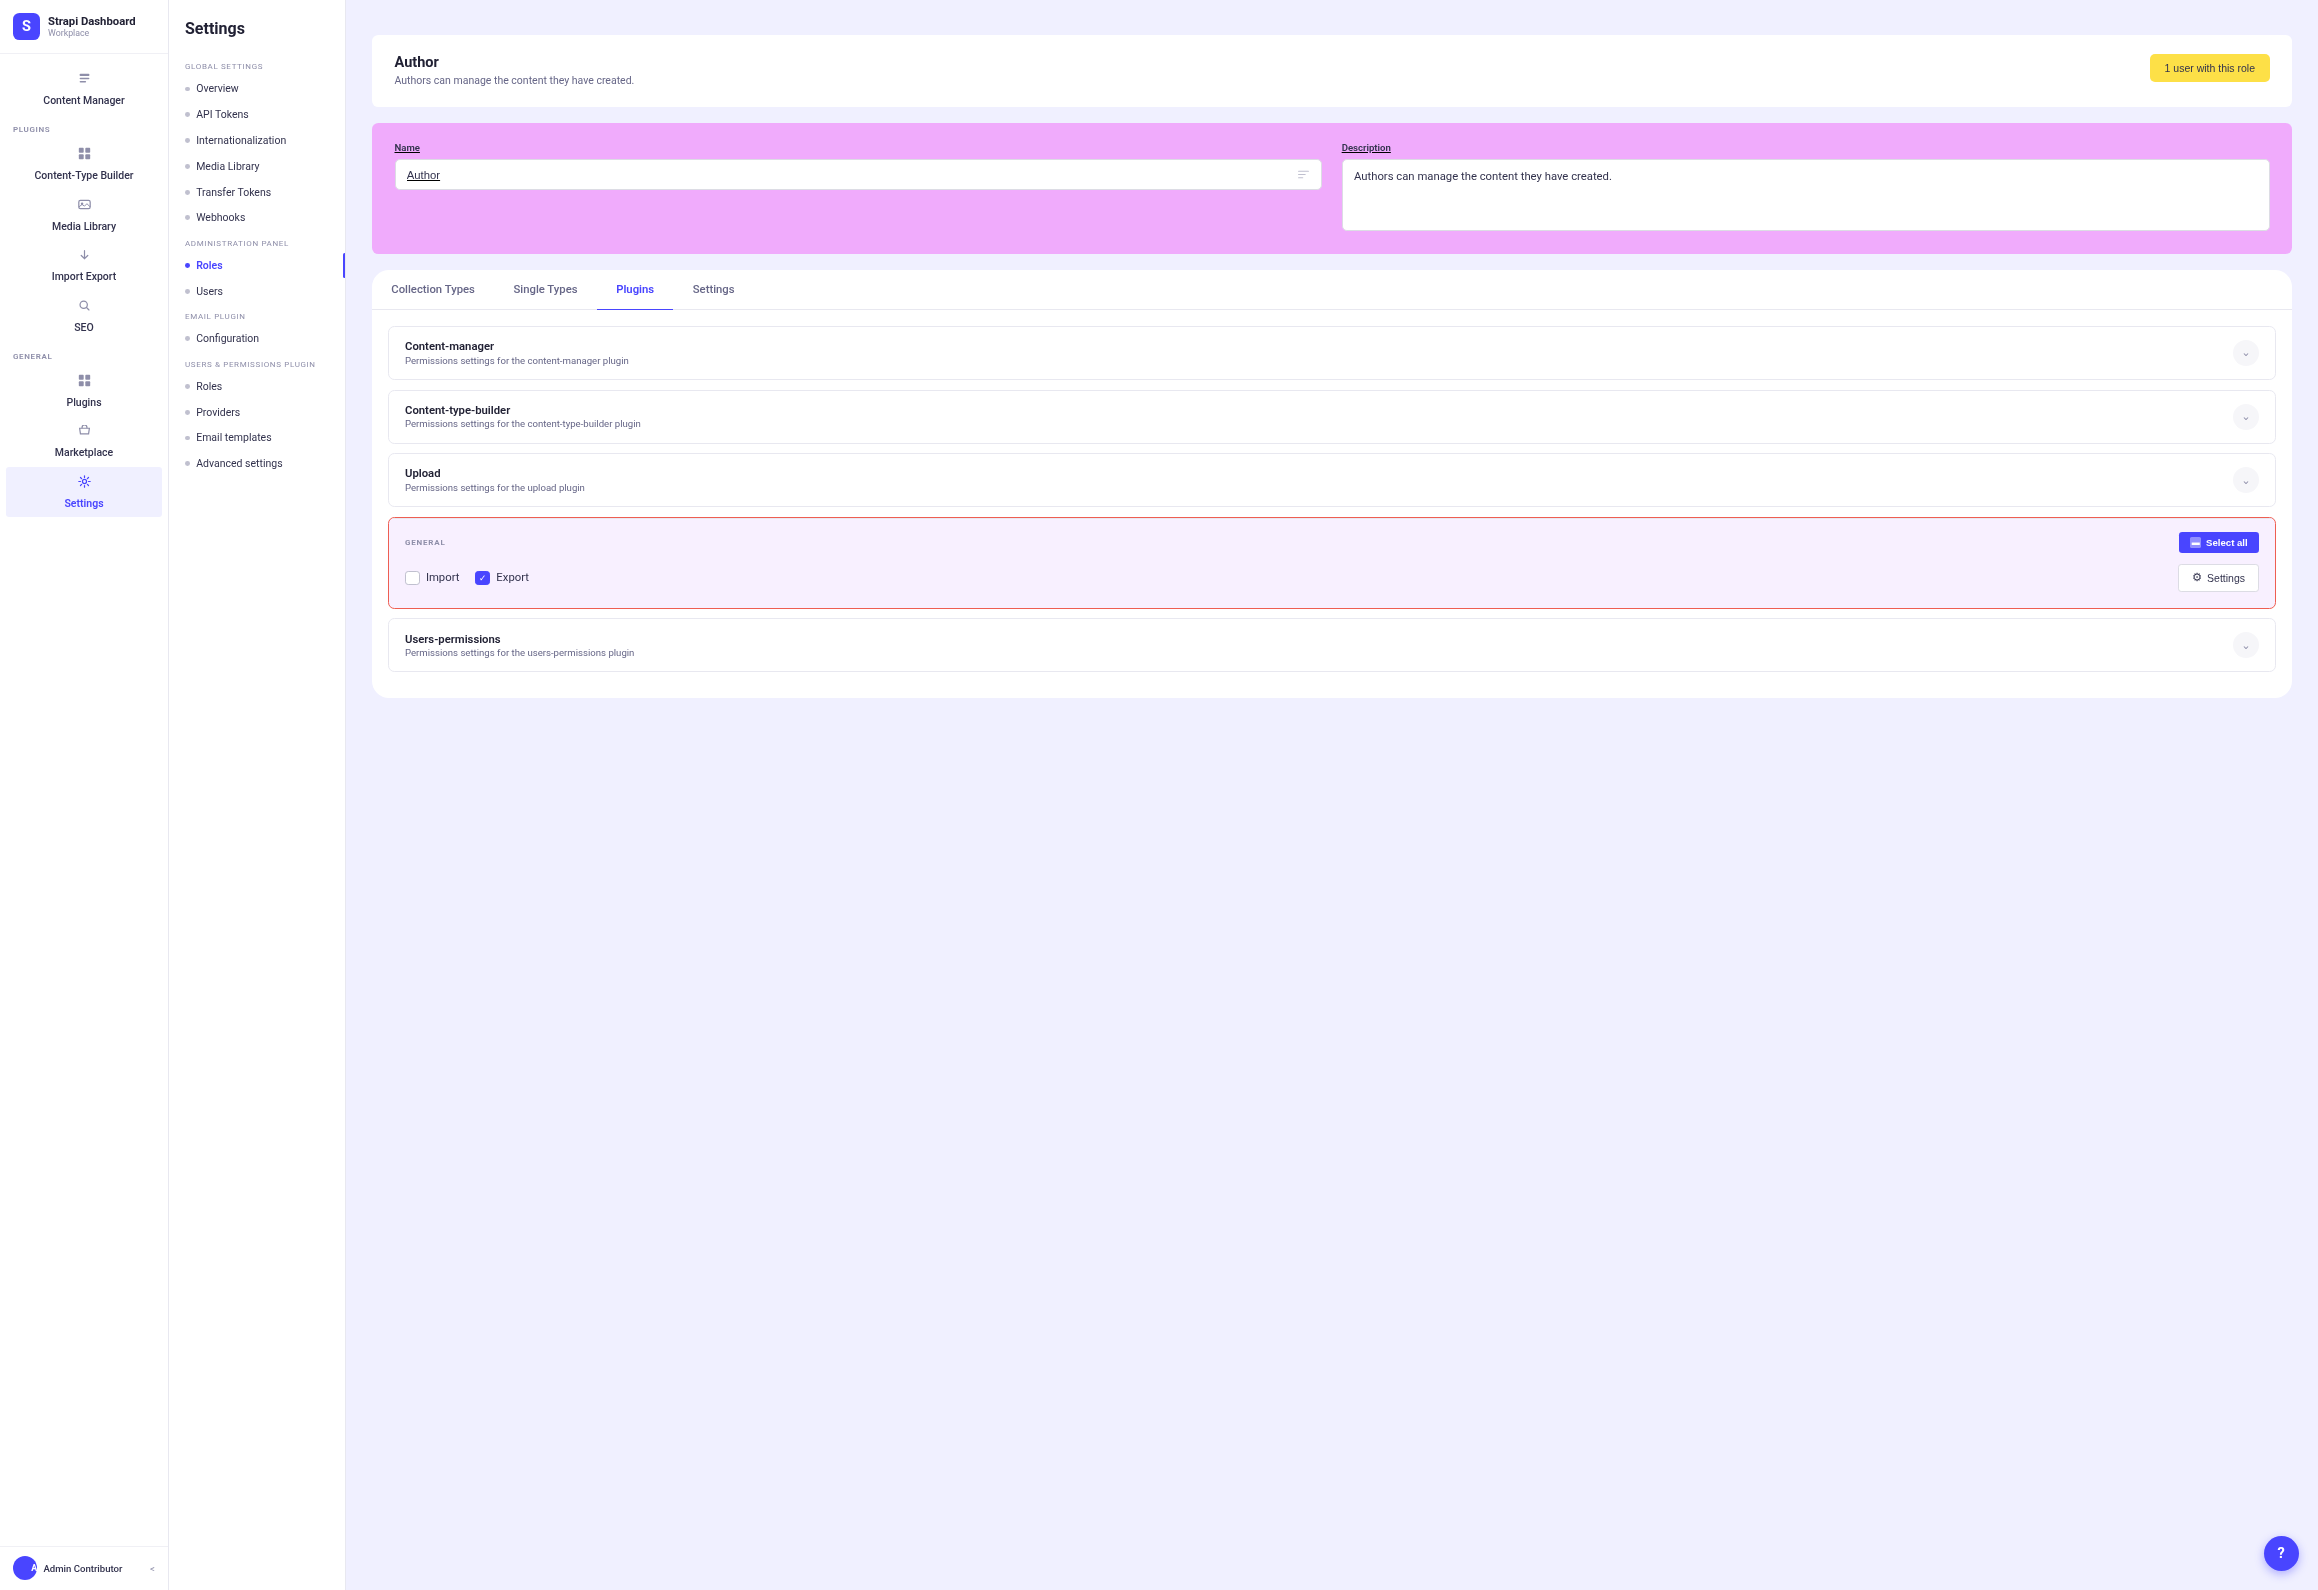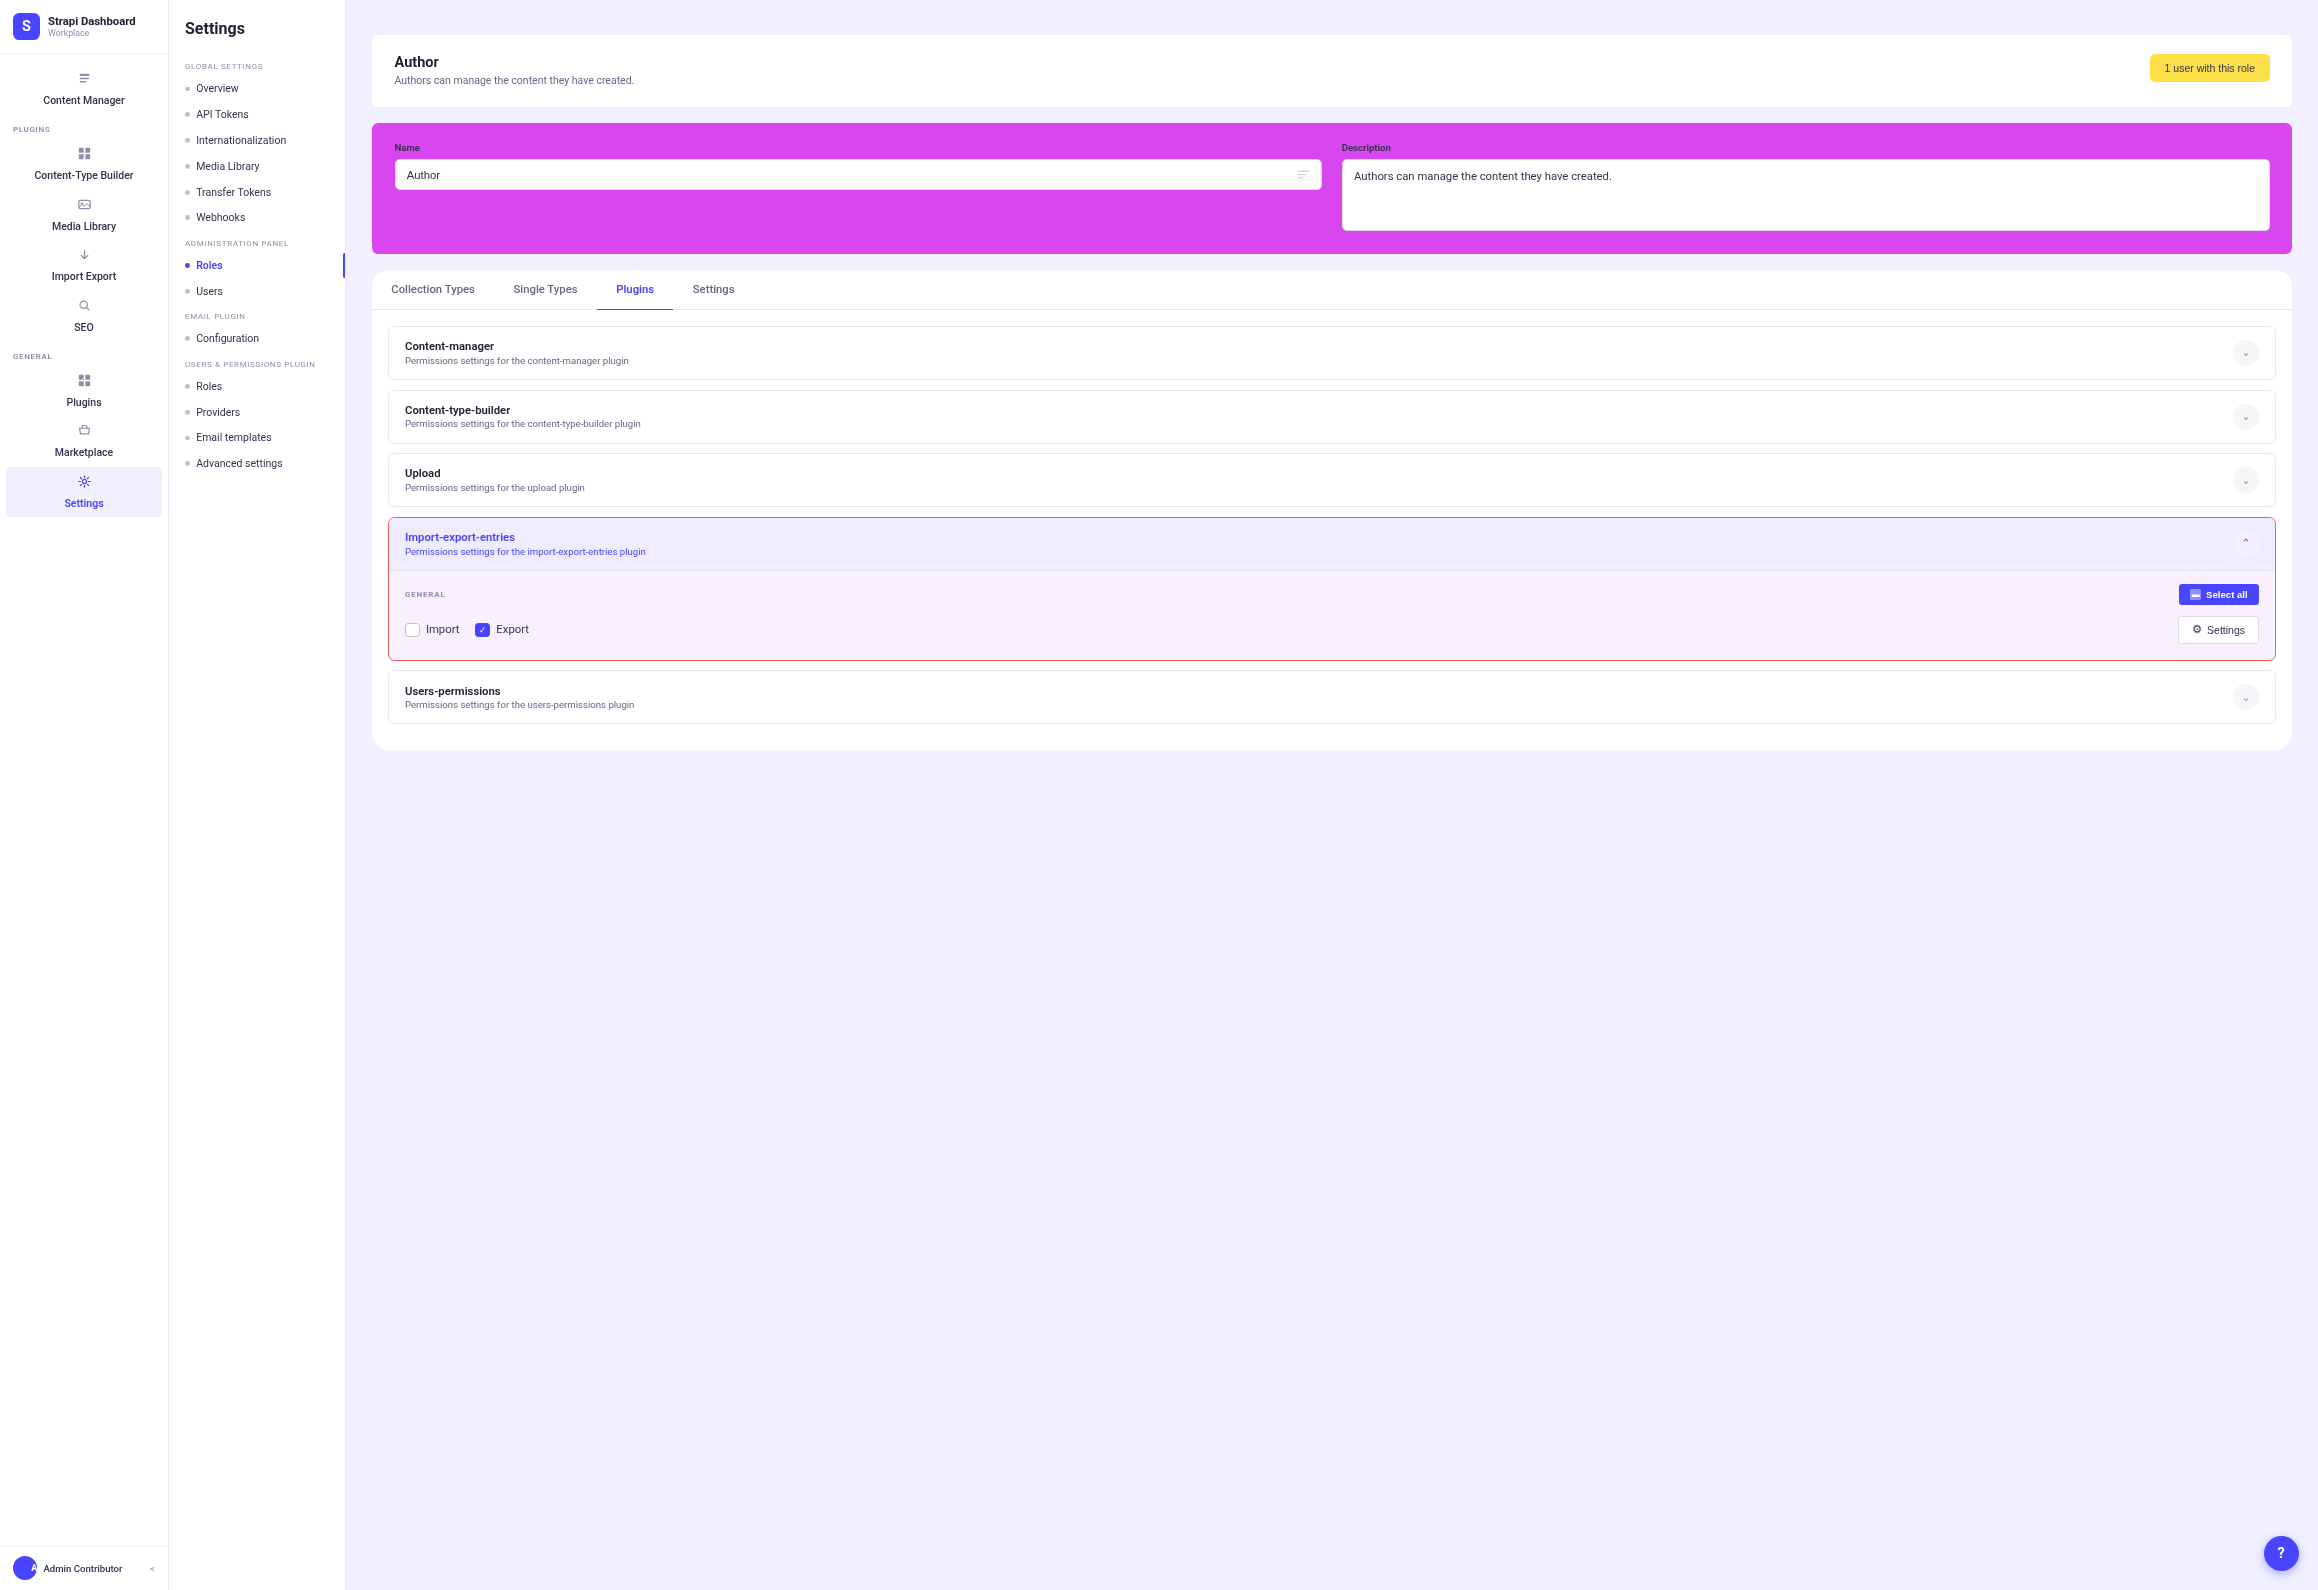--- a/index.html
+++ b/index.html
@@ -157,27 +157,28 @@
       border-radius: 5px;
       padding: 8px 14.5px;
       font-size: 10.5px;
       color: #32324d;
       cursor: pointer;
       font-weight: 500;
     }
 
     
     .form-row {
-      background: #d946ef;
+      background: #f0abfc;
       border-radius: 6.4px;
       padding: 19.3px 22.5px;
       margin-bottom: 16px;
       display: grid;
       grid-template-columns: 1fr 1fr;
       gap: 19.3px;
+      text-decoration: underline;
     }
     .form-field label { font-size: 9.6px; font-weight: 600; color: #32324d; display: block; margin-bottom: 6.4px; }
     .form-input-wrapper {
       border: 0.8px solid #dcdce4;
       border-radius: 4.8px;
       padding: 8px 11.3px;
       display: flex;
       align-items: center;
       justify-content: space-between;
       background: #fff;
@@ -588,27 +589,20 @@
         <div class="plugin-header">
           <div>
             <div class="plugin-name">Upload</div>
             <div class="plugin-desc">Permissions settings for the upload plugin</div>
           </div>
           <button class="chevron-btn down">⌄</button>
         </div>
       </div>
 
       <div class="plugin-section highlighted">
-        <div class="plugin-header">
-          <div>
-            <div class="plugin-name">Import-export-entries</div>
-            <div class="plugin-desc">Permissions settings for the import-export-entries plugin</div>
-          </div>
-          <button class="chevron-btn">⌃</button>
-        </div>
         <div class="plugin-body">
           <div class="general-label">
             <span>GENERAL</span>
             <button class="select-all-btn">
               <span class="select-all-icon">▬</span>
               <span>Select all</span>
             </button>
           </div>
           <div class="permissions-row">
             <div class="checkboxes-group">

